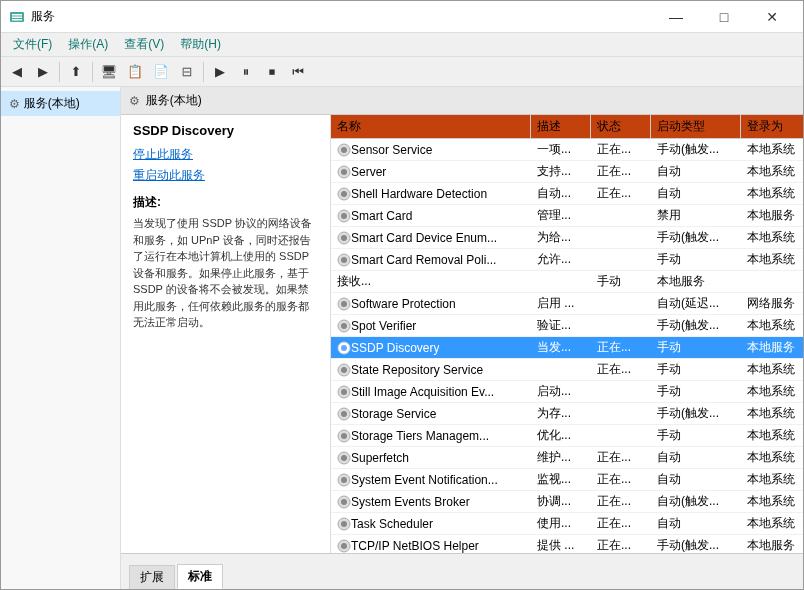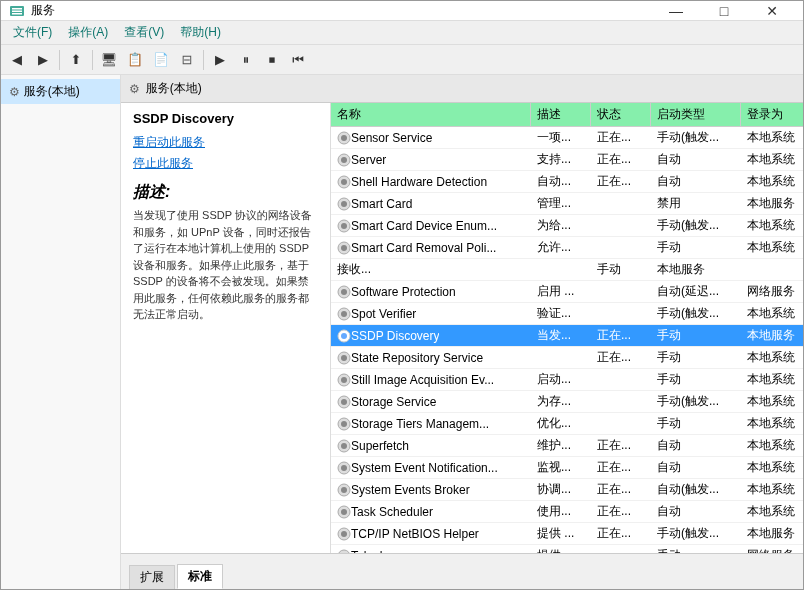--- a/index.html
+++ b/index.html
@@ -14,21 +14,21 @@
     .window {
       width: 804px;
       height: 590px;
       background: #f0f0f0;
       border: 1px solid #999;
       display: flex;
       flex-direction: column;
     }
     .title-bar {
       background: #fff;
-      height: 20px;
+      height: 32px;
       display: flex;
       align-items: center;
       padding: 0 8px;
       border-bottom: 1px solid #ddd;
       justify-content: space-between;
     }
     .title-bar-left {
       display: flex;
       align-items: center;
       gap: 6px;
@@ -171,42 +171,41 @@
     }
     .service-link {
       color: #0066cc;
       text-decoration: underline;
       cursor: pointer;
       display: block;
       font-size: 12px;
       margin-bottom: 4px;
     }
     .desc-title {
-      font-size: 16px;
+      font-size: 12px;
       font-weight: bold;
       margin-bottom: 4px;
       margin-top: 6px;
-      font-style: italic;
     }
     .desc-text {
       font-size: 11px;
       color: #333;
       line-height: 1.5;
     }
     .right-panel {
       flex: 1;
       display: flex;
       flex-direction: column;
       overflow: hidden;
       background: #fff;
     }
     .table-header {
       display: grid;
       grid-template-columns: 200px 60px 60px 90px 70px;
-      background: #86efac;
+      background: #c2410c;
       border-bottom: 1px solid #ccc;
       min-height: 22px;
     }
     .table-header-cell {
       padding: 3px 6px;
       font-size: 12px;
       font-weight: normal;
       color: #000;
       border-right: 1px solid #ccc;
       display: flex;
@@ -335,22 +334,22 @@
       <div class="content-header">
         <span class="content-header-icon">⚙</span>
         <span class="content-header-text">服务(本地)</span>
       </div>
 
       <div class="content-body">
 
         <div class="left-panel">
           <div class="service-title">SSDP Discovery</div>
           <div class="service-actions">
+            <a class="service-link">停止此服务</a>
             <a class="service-link">重启动此服务</a>
-            <a class="service-link">停止此服务</a>
           </div>
           <div class="desc-title">描述:</div>
           <div class="desc-text">当发现了使用 SSDP 协议的网络设备和服务，如 UPnP 设备，同时还报告了运行在本地计算机上使用的 SSDP 设备和服务。如果停止此服务，基于 SSDP 的设备将不会被发现。如果禁用此服务，任何依赖此服务的服务都无法正常启动。</div>
         </div>
 
         <div class="right-panel">
 
           <div class="table-header">
             <div class="table-header-cell">名称</div>
             <div class="table-header-cell">描述</div>

